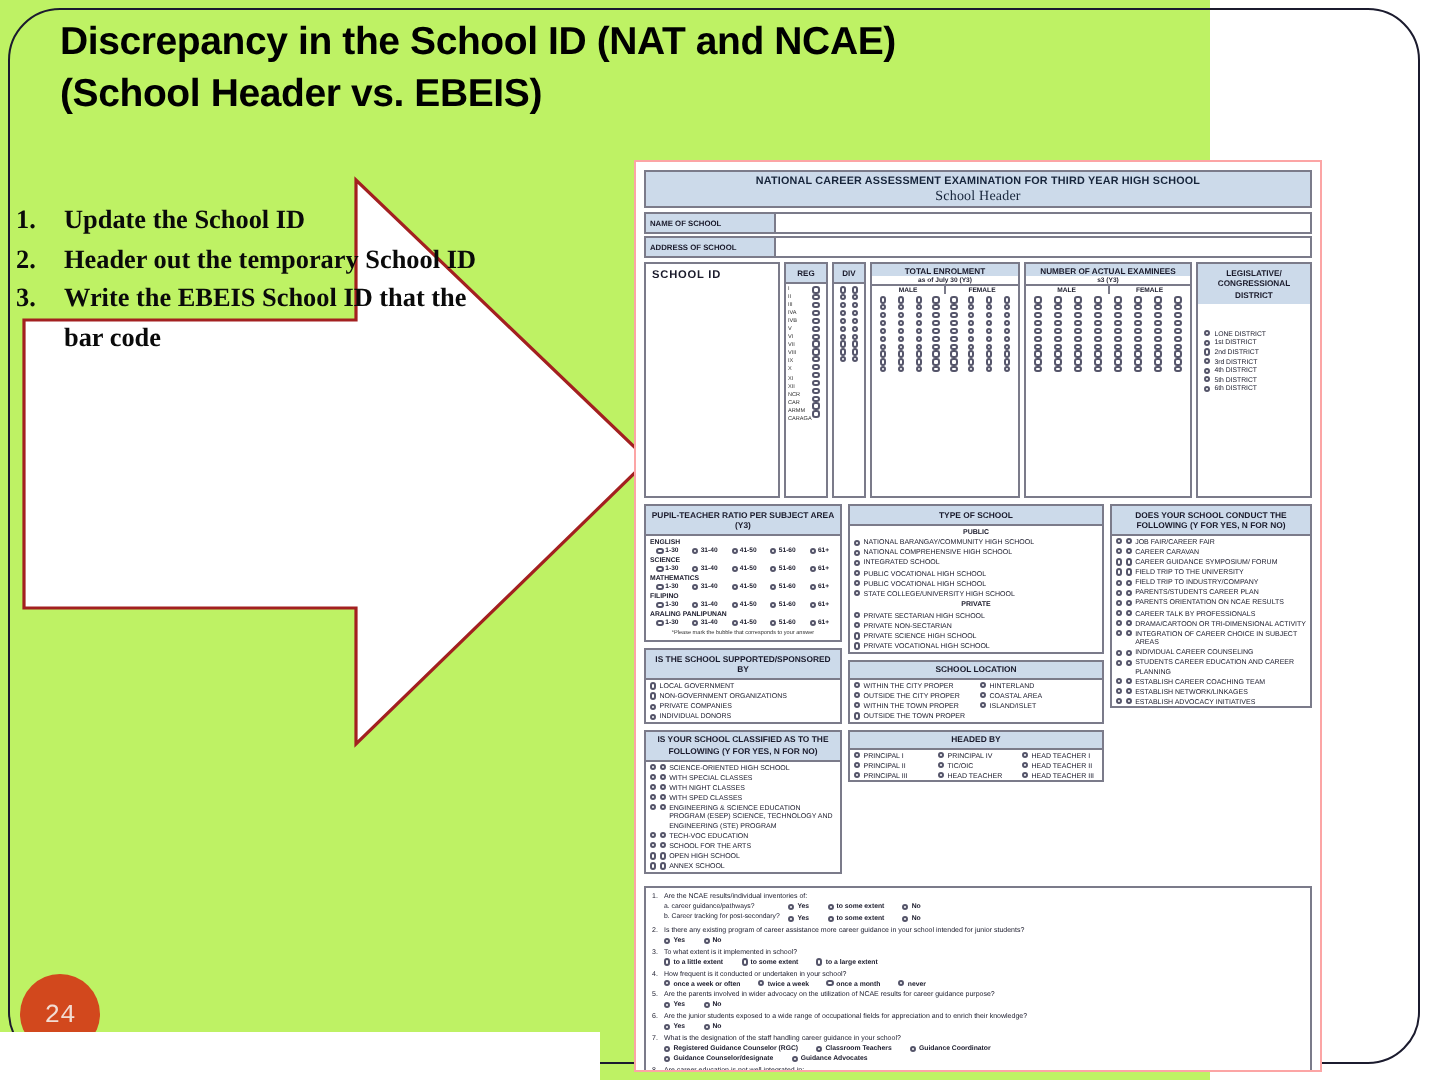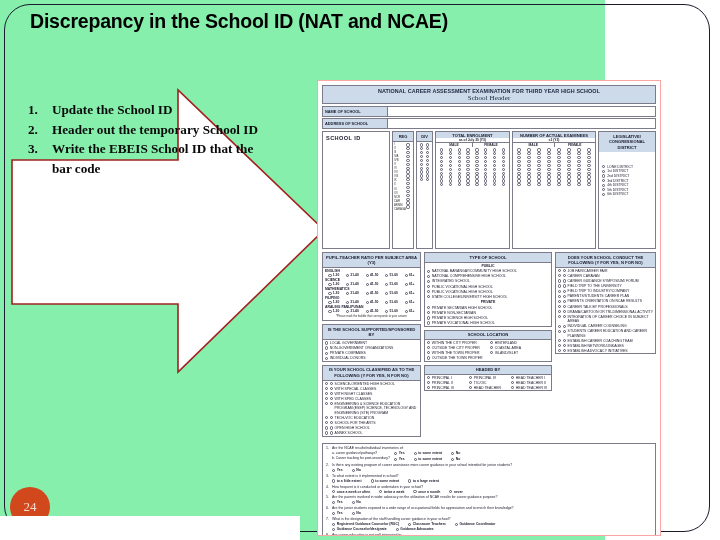--- a/index.html
+++ b/index.html
@@ -1,17 +1,17 @@
 <!DOCTYPE html>
 <html><head>
 <meta charset="utf-8">
 <style>
   html,body{margin:0;padding:0;background:#ffffff;}
   body{width:720px;height:540px;overflow:hidden;font-family:"Liberation Sans",sans-serif;}
-  #slide{position:relative;width:605px;height:540px;background:#86efac;}
+  #slide{position:relative;width:605px;height:540px;background:#bef264;}
 
   
   #slide-border{
     position:absolute;left:4px;top:4px;width:706px;height:528px;
     border:1.4px solid #1b1b2e;border-radius:26px;box-sizing:border-box;
     pointer-events:none;
   }
   
   .mask{position:absolute;background:#fff;}
 
@@ -22,37 +22,37 @@
     font-weight:bold;font-size:19.5px;line-height:26px;color:#000;
     letter-spacing:-0.2px;
   }
   #title .l2{display:block;}
 
   
   #arrow-wrap{position:absolute;left:6px;top:82px;width:330px;height:320px;}
   #arrow-svg{display:block;}
 
   #arrow-list{
-    position:absolute;left:28px;top:100px;width:232px;
+    position:absolute;left:8px;top:100px;width:232px;
     font-family:"Liberation Serif",serif;
     font-weight:bold;font-size:13.2px;line-height:19.5px;color:#0a0a0a;
   }
   #arrow-list ol{margin:0;padding:0 0 0 24px;list-style:none;counter-reset:step;}
   #arrow-list li{position:relative;margin:0 0 0 0;}
   #arrow-list li:before{
     counter-increment:step;content:counter(step) ".";
     position:absolute;left:-24px;top:0;width:20px;text-align:left;
   }
 
   
   #page-badge{
     position:absolute;left:10px;top:487px;width:40px;height:40px;border-radius:50%;
     background:#d2481d;color:#f2dcd2;font-size:13px;font-weight:normal;
     display:flex;align-items:center;justify-content:center;
-    font-family:Liberation Serif, serif;
+    font-family:Liberation Mono, monospace;
   }
 
   
   #form{
     position:absolute;left:317px;top:80px;width:344px;height:456px;
     background:#fff;border:1px solid #fca5a5;box-sizing:border-box;
     font-family:"Liberation Sans",sans-serif;color:#1a1a2b;
     overflow:hidden;
   }
   .fhead{
@@ -134,20 +134,21 @@
 </style>
 </head>
 <body>
 
 <div id="slide">
 
   <div id="slide-border"></div>
 
   <div id="title">
     <span>Discrepancy in the School ID  (NAT and NCAE)</span>
+    <span class="l2">(School Header vs. EBEIS)</span>
   </div>
 
   <div id="arrow-wrap">
     <svg id="arrow-svg" width="330" height="320" viewBox="0 0 330 320">
       <polygon points="6,78 172,78 172,8 318,148 172,290 172,222 6,222" fill="#ffffff" stroke="#A32020" stroke-width="1.6"></polygon>
     </svg>
   </div>
 
   <div id="arrow-list">
     <ol>

